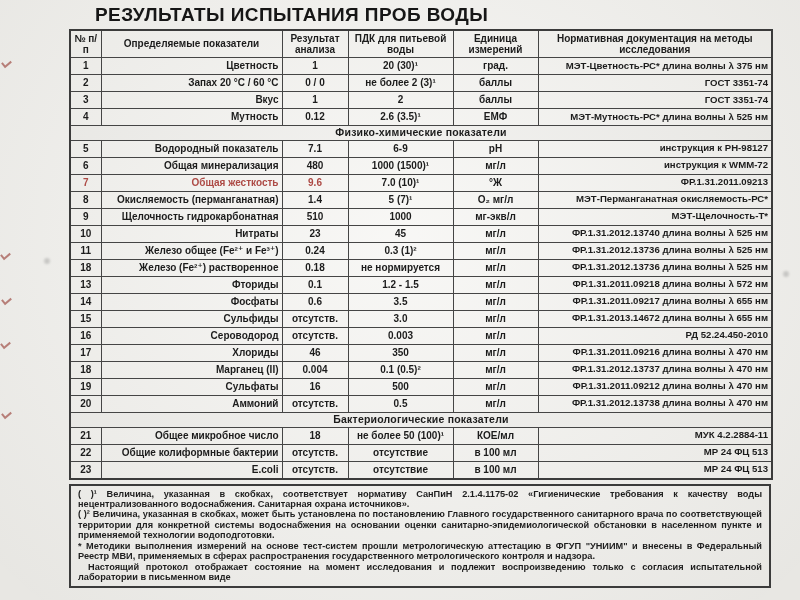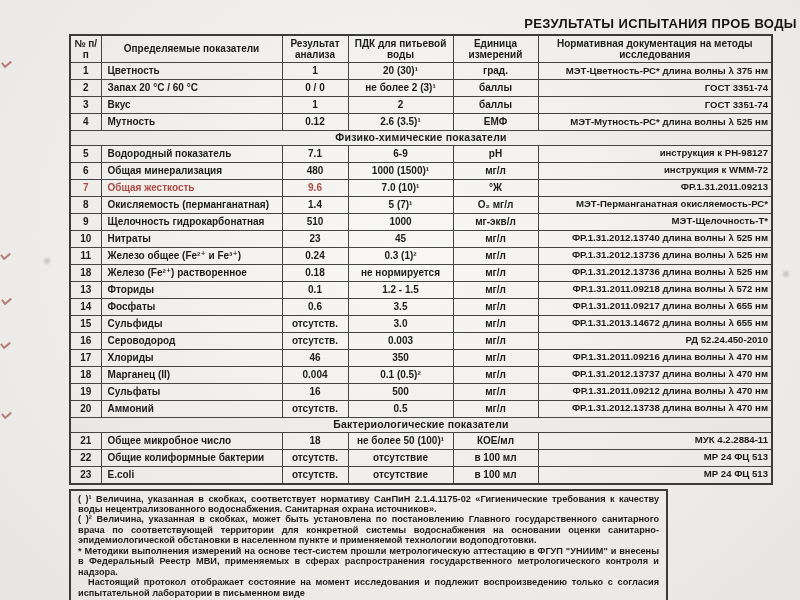--- a/index.html
+++ b/index.html
@@ -8,51 +8,51 @@
     background:#f1f0ec;
     font-family:"Liberation Sans","DejaVu Sans",sans-serif;
   }
   .page {
     position:absolute; inset:0;
     background:
       radial-gradient(ellipse at 50% 40%, rgba(255,255,255,.5), rgba(0,0,0,.04) 95%),
       #f1f0ec;
   }
   .doc-title {
-    margin:16px 0 3px 95px; width:702px;
-    text-align:right; font-weight:bold; font-size:13px; letter-spacing:.4px;
+    margin:4px 0 3px 95px; width:702px;
+    text-align:left; font-weight:bold; font-size:19px; letter-spacing:.4px;
     color:#161616;
   }
   table.results {
     margin-left:69px; width:702px;
     border-collapse:collapse; table-layout:fixed;
     border:2px solid #3b3b3b;
   }
   col.c-num      { width:31px; }
   col.c-indicator{ width:181px; }
   col.c-result   { width:66px; }
   col.c-pdk      { width:105px; }
   col.c-unit     { width:85px; }
   col.c-doc      { width:234px; }
   .results th, .results td {
     border:1px solid #454545;
     color:#1c1c1c; font-weight:bold; font-size:10px; line-height:1.12;
     padding:1px 3px; overflow:hidden;
   }
   .results th { height:24px; text-align:center; vertical-align:middle; font-size:10px; }
   .results td { height:14px; text-align:center; vertical-align:middle; white-space:nowrap; }
-  .results td.cell-indicator { text-align:left; padding-left:6px; }
+  .results td.cell-indicator { text-align:right; padding-left:6px; }
   .results td.section-cell {
     height:11px; font-size:10.5px; letter-spacing:.2px; text-align:center;
     background:rgba(0,0,0,.015);
   }
   .results td.cell-doc { font-size:9.6px;text-align:right; }
   .results tr.hl td.red { color:#ad4a45; }
   .footnotes {
-    margin:4px 0 0 69px; width:599px; box-sizing:border-box;
+    margin:4px 0 0 69px; width:702px; box-sizing:border-box;
     border:2px solid #3b3b3b; padding:3px 7px;
     font-size:9.2px; font-weight:bold; color:#1e1e1e; line-height:1.14;
     text-align:justify;
   }
   .footnotes p { margin:0; }
   .footnotes p.indented { text-indent:10px; }
   
   .tick {
     position:absolute; width:7px; height:4px;
     border-left:2px solid rgba(140,38,30,.55);

